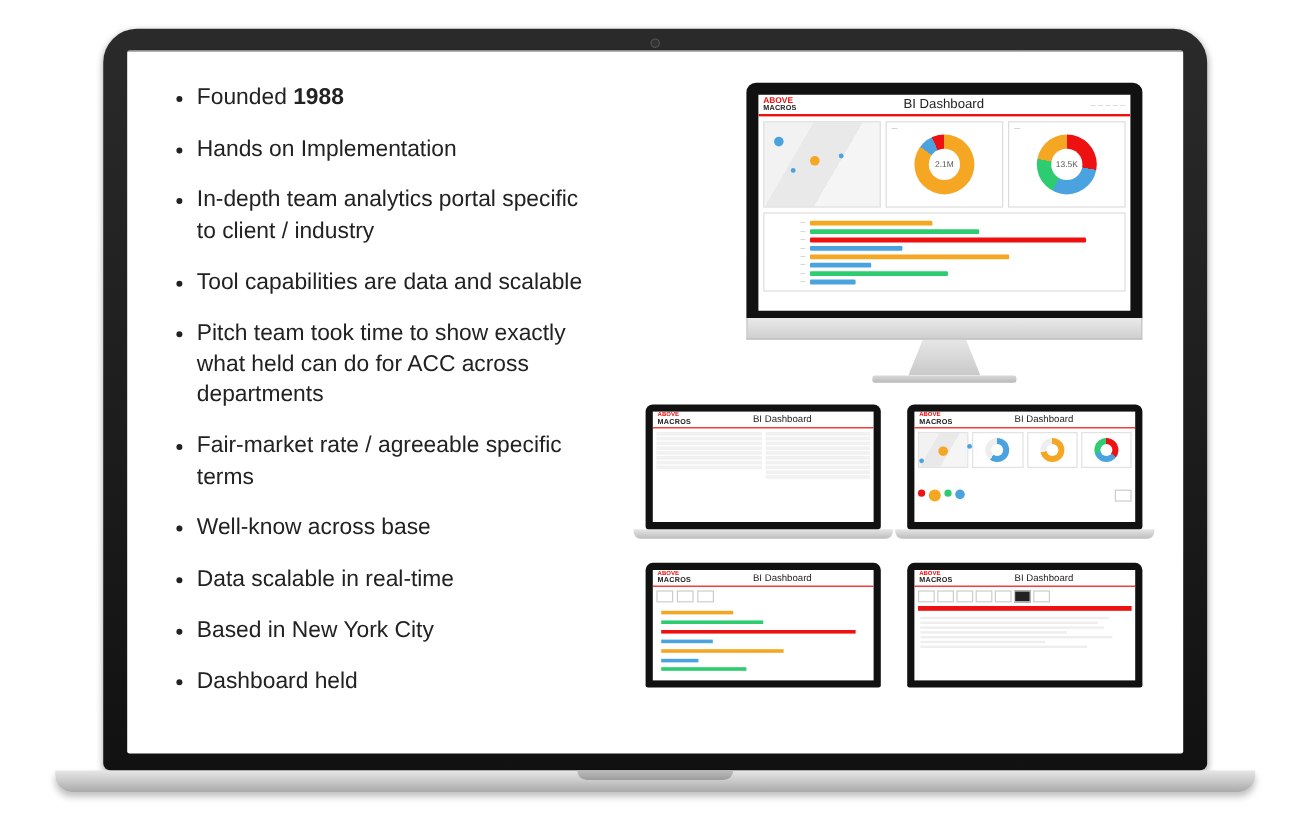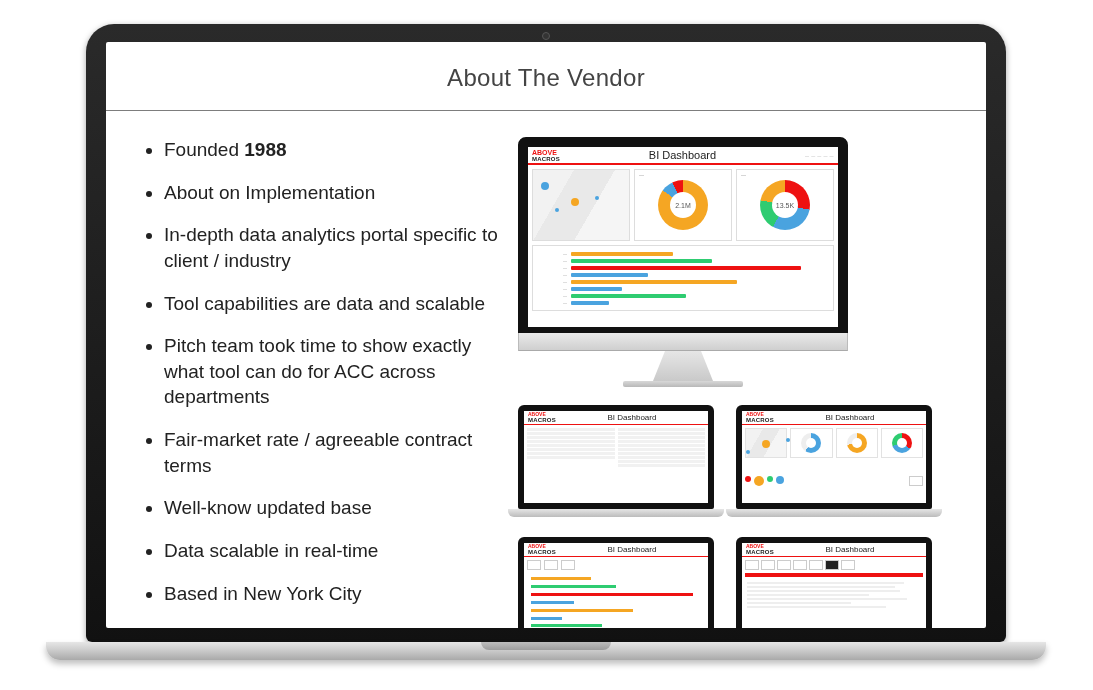--- a/index.html
+++ b/index.html
@@ -92,21 +92,21 @@
   .bullets li {
     margin-bottom: 17px;
     line-height: 1.35;
   }
   .bullets li .bold { font-weight: 700; }
 
   .gallery {
     flex: 1;
     display: flex;
     flex-direction: column;
-    align-items: flex-start;
+    align-items: flex-end;
   }
 
   
   .imac {
     width: 330px;
     margin-bottom: 18px;
   }
   .imac-screen {
     width: 330px;
     height: 196px;
@@ -281,35 +281,34 @@
   .dot{ width:6px;height:6px;border-radius:50%;}
 </style>
 </head>
 <body>
 
 <div class="laptop">
   <div class="lid">
     <div class="camera"></div>
     <div class="screen">
 
-      <div class="slide-title">About The Vendor</div>
       <hr class="title-rule">
 
       <div class="content">
 
         <ul class="bullets">
           <li>
             <span>Founded </span><span class="bold">1988</span>
           </li>
-          <li>About on Implementation</li>
-          <li>In-depth data analytics portal specific to client / industry</li>
+          <li>Hands on Implementation</li>
+          <li>In-depth team analytics portal specific to client / industry</li>
           <li>Tool capabilities are data and scalable</li>
-          <li>Pitch team took time to show exactly what tool can do for ACC across departments</li>
-          <li>Fair-market rate / agreeable contract terms</li>
-          <li>Well-know updated base</li>
+          <li>Pitch team took time to show exactly what held can do for ACC across departments</li>
+          <li>Fair-market rate / agreeable specific terms</li>
+          <li>Well-know across base</li>
           <li>Data scalable in real-time</li>
           <li>Based in New York City</li>
           <li>Dashboard held</li>
         </ul>
 
         <div class="gallery">
 
           <div class="imac">
             <div class="imac-screen">
               <div class="db-header">

